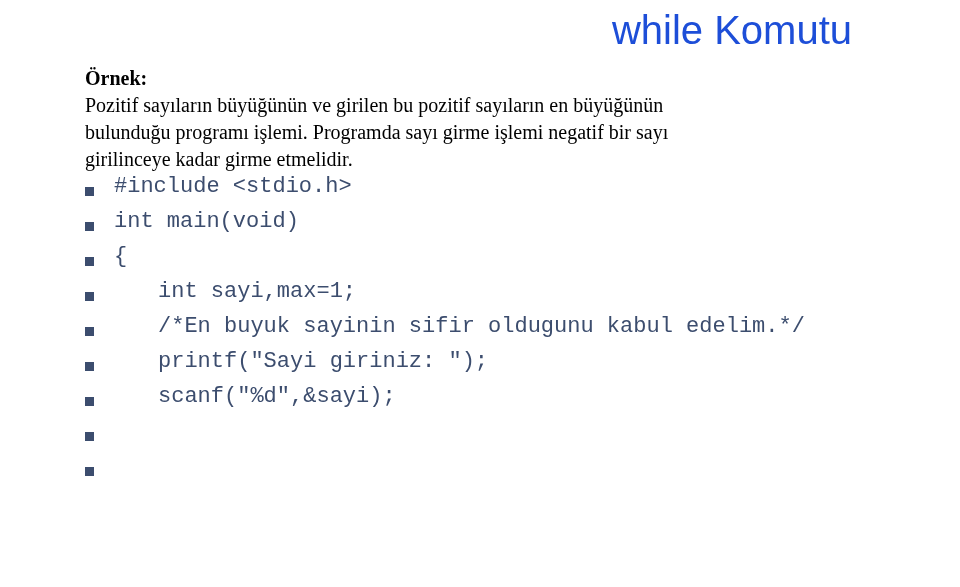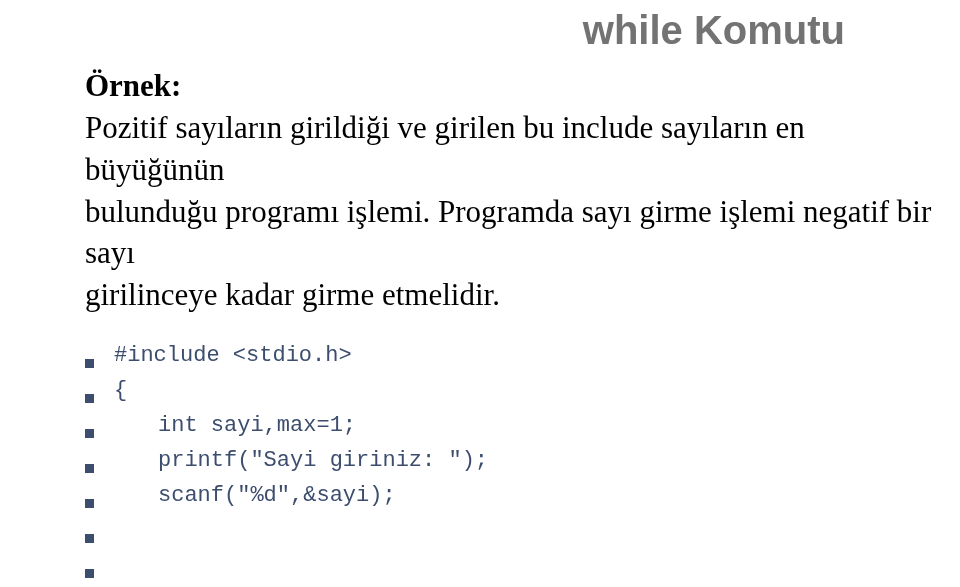--- a/index.html
+++ b/index.html
@@ -16,48 +16,47 @@
       overflow: hidden;
     }
     .slide {
       padding: 0;
       position: relative;
       height: 100%;
     }
     .title {
       position: absolute;
       top: 8px;
-      right: 115px;
+      right: 108px;
       font-family: Tahoma, Verdana, sans-serif;
       font-size: 40px;
-      color: #737373;
-      font-weight: 700;
+      color: #1d4ed8;
+      font-weight: 400;
     }
     .content {
       position: absolute;
       top: 65px;
       left: 85px;
       right: 10px;
     }
     .example-block {
-      font-size: 31px;
+      font-size: 20px;
       color: #000;
       line-height: 1.35;
-      margin-bottom: 26px;
     }
     .example-label {
       font-weight: bold;
     }
     .code-list {
       list-style: none;
       padding-left: 0;
     }
     .code-list li {
       display: flex;
-      align-items: flex-end;
+      align-items: center;
       margin-bottom: 9px;
       min-height: 26px;
     }
     .bullet {
       width: 9px;
       height: 9px;
       background: #3c4d6e;
       margin-top: 10px;
       margin-right: 20px;
       flex-shrink: 0;
@@ -73,36 +72,44 @@
     }
   </style>
 </head>
 <body>
 
 <div class="slide">
   <div class="title">while Komutu</div>
   <div class="content">
     <div class="example-block">
       <span class="example-label">Örnek:</span><br>
-      <span>Pozitif sayıların girildiği ve girilen bu include sayıların en büyüğünün</span><br>
+      <span>Pozitif sayıların büyüğünün ve girilen bu pozitif sayıların en büyüğünün</span><br>
       <span>bulunduğu programı işlemi. Programda sayı girme işlemi negatif bir sayı</span><br>
       <span>girilinceye kadar girme etmelidir.</span>
     </div>
     <ul class="code-list">
         <li>
           <span class="bullet"></span>
           <span class="code-text">#include &lt;stdio.h&gt;</span>
         </li>
         <li>
           <span class="bullet"></span>
+          <span class="code-text">int main(void)</span>
+        </li>
+        <li>
+          <span class="bullet"></span>
           <span class="code-text">{</span>
         </li>
         <li>
           <span class="bullet"></span>
           <span class="code-text indent">int sayi,max=1;</span>
+        </li>
+        <li>
+          <span class="bullet"></span>
+          <span class="code-text indent">/*En buyuk sayinin sifir oldugunu kabul edelim.*/</span>
         </li>
         <li>
           <span class="bullet"></span>
           <span class="code-text indent">printf("Sayi giriniz: ");</span>
         </li>
         <li>
           <span class="bullet"></span>
           <span class="code-text indent">scanf("%d",&amp;sayi);</span>
         </li>
         <li>

